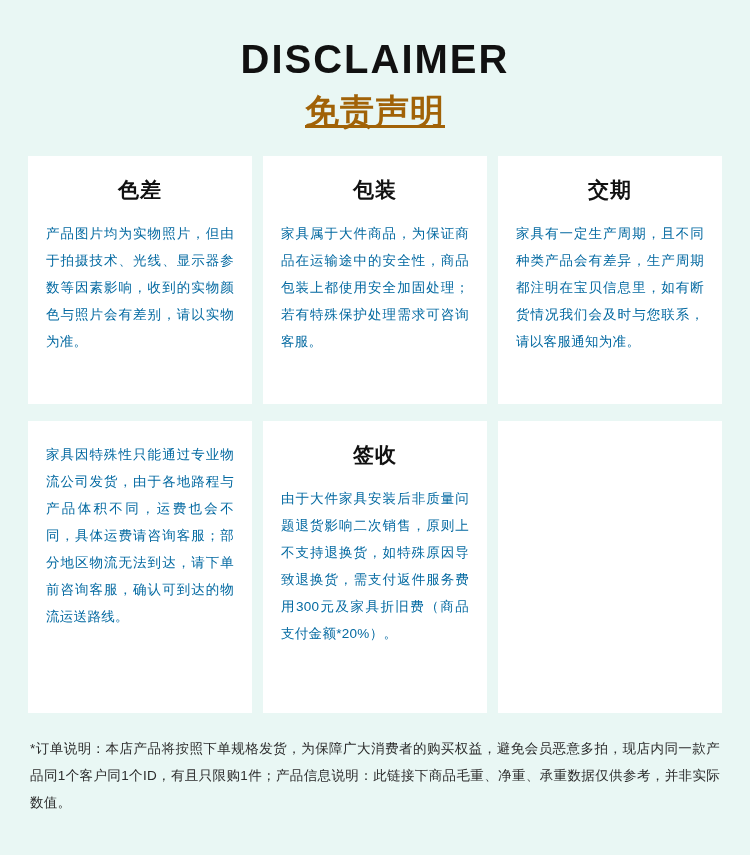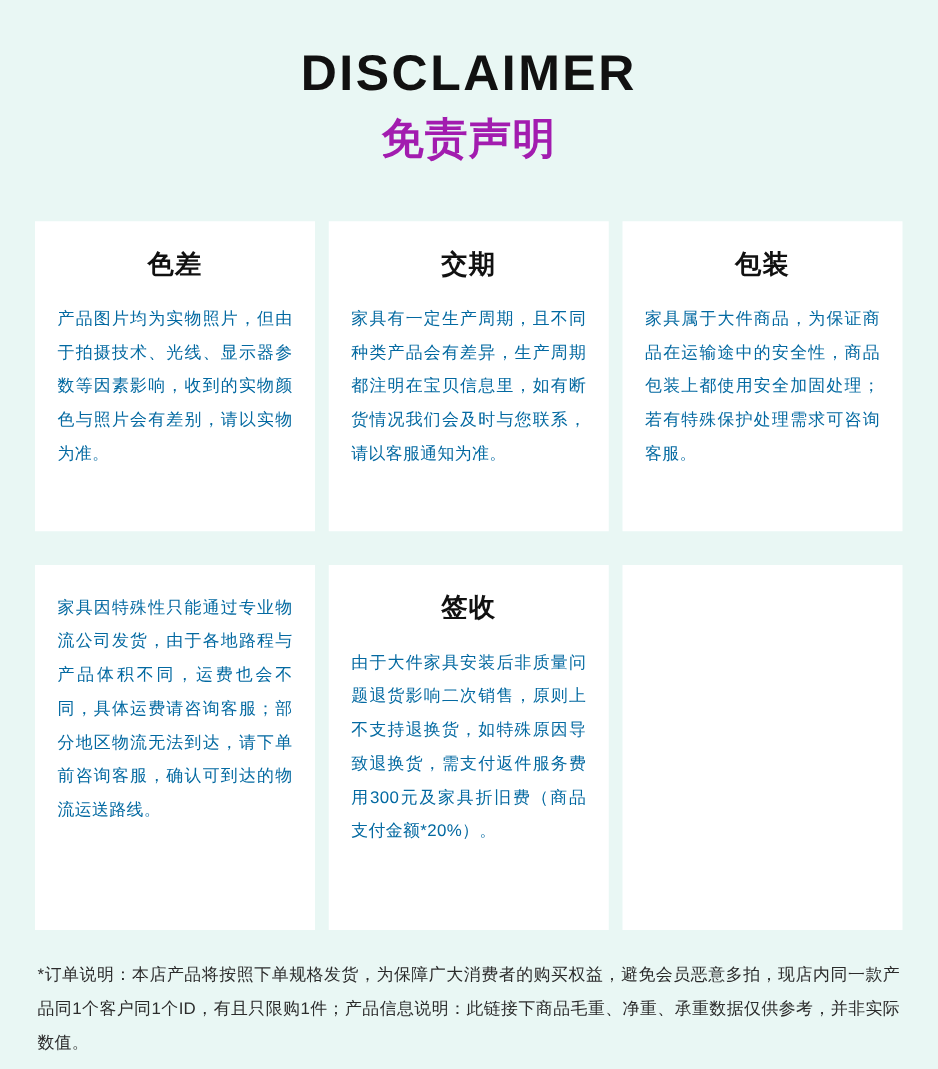--- a/index.html
+++ b/index.html
@@ -28,31 +28,32 @@
   .title-en {
     font-size: 40px;
     font-weight: bold;
     letter-spacing: 2px;
     color: #111;
     line-height: 1.15;
   }
   .title-cn {
     font-size: 34px;
     font-weight: bold;
-    color: #a21caf;
+    color: #a16207;
     line-height: 1.4;
     margin-top: 6px;
     letter-spacing: 1px;
+    text-decoration: underline;
   }
   .grid {
-    margin-top: 41px;
+    margin-top: 20px;
     display: grid;
     grid-template-columns: repeat(3, 1fr);
     grid-template-rows: auto auto;
-    gap: 27px 11px;
+    gap: 17px 11px;
   }
   .card {
     background: #ffffff;
     box-sizing: border-box;
     padding: 20px 18px 18px 18px;
     min-height: 248px;
   }
   .card.row2 {
     min-height: 292px;
   }
@@ -92,27 +93,27 @@
   </div>
 
   <div class="grid">
 
     <div class="card">
       <div class="card-title">色差</div>
       <div class="card-body">产品图片均为实物照片，但由于拍摄技术、光线、显示器参数等因素影响，收到的实物颜色与照片会有差别，请以实物为准。</div>
     </div>
 
     <div class="card">
-      <div class="card-title">交期</div>
-      <div class="card-body">家具有一定生产周期，且不同种类产品会有差异，生产周期都注明在宝贝信息里，如有断货情况我们会及时与您联系，请以客服通知为准。</div>
+      <div class="card-title">包装</div>
+      <div class="card-body">家具属于大件商品，为保证商品在运输途中的安全性，商品包装上都使用安全加固处理；若有特殊保护处理需求可咨询客服。</div>
     </div>
 
     <div class="card">
-      <div class="card-title">包装</div>
-      <div class="card-body">家具属于大件商品，为保证商品在运输途中的安全性，商品包装上都使用安全加固处理；若有特殊保护处理需求可咨询客服。</div>
+      <div class="card-title">交期</div>
+      <div class="card-body">家具有一定生产周期，且不同种类产品会有差异，生产周期都注明在宝贝信息里，如有断货情况我们会及时与您联系，请以客服通知为准。</div>
     </div>
 
     <div class="card row2">
       <div class="card-body">家具因特殊性只能通过专业物流公司发货，由于各地路程与产品体积不同，运费也会不同，具体运费请咨询客服；部分地区物流无法到达，请下单前咨询客服，确认可到达的物流运送路线。</div>
     </div>
 
     <div class="card row2">
       <div class="card-title">签收</div>
       <div class="card-body">由于大件家具安装后非质量问题退货影响二次销售，原则上不支持退换货，如特殊原因导致退换货，需支付返件服务费用300元及家具折旧费（商品支付金额*20%）。</div>
     </div>

